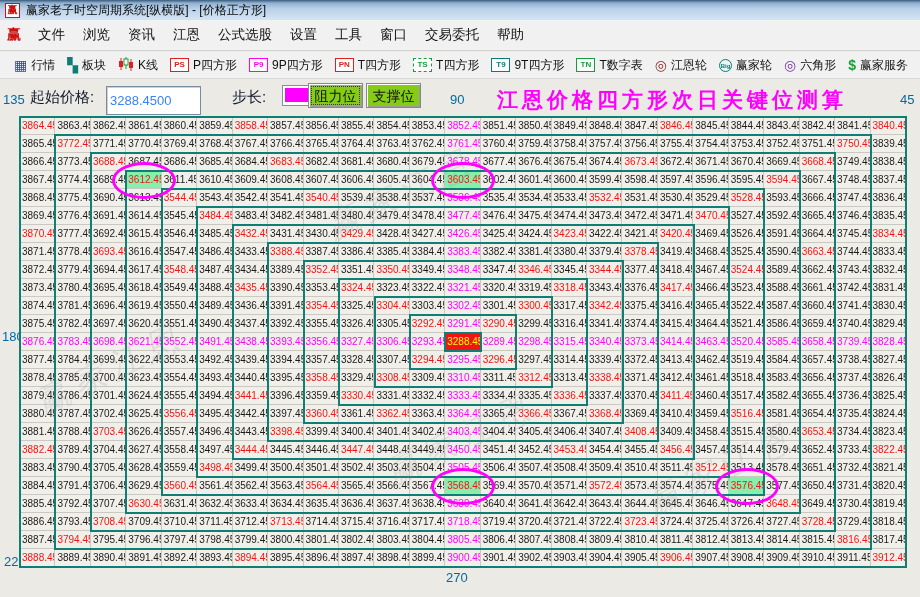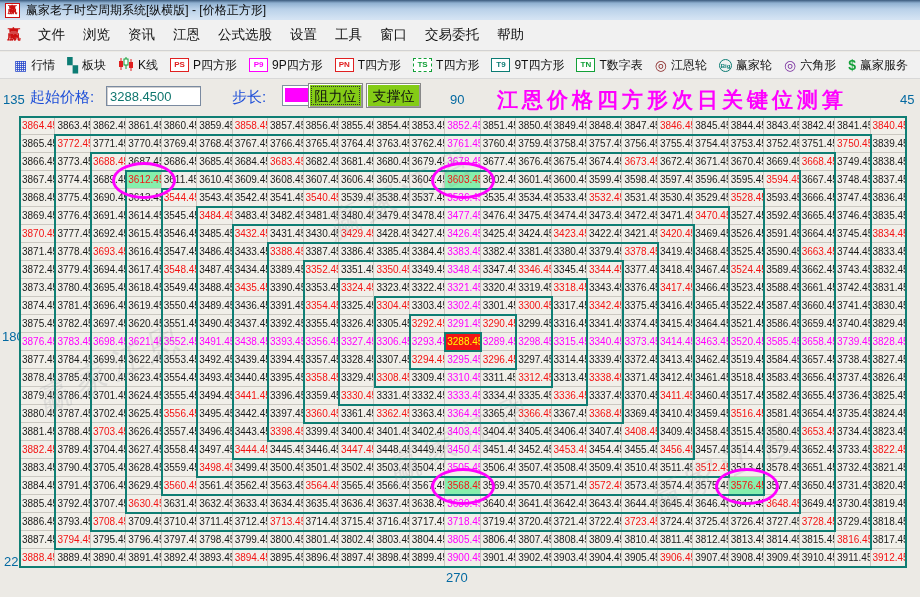--- a/index.html
+++ b/index.html
@@ -20,25 +20,25 @@
   .toolbar{position:absolute;left:0;top:52px;right:0;height:27px;background:#f1f1f1;
     border-bottom:1px solid #d8d8d8;display:flex;align-items:center;padding-left:8px;box-sizing:border-box;}
   .tb{display:flex;align-items:center;gap:4px;padding:2px 6px;font-size:12px;color:#111;white-space:nowrap;}
   .ic-glyph{font-size:14px;line-height:1;}
   .ic-badge{display:inline-block;width:17px;height:12px;background:#fff;border-width:1px;border-style:solid;
     font-size:8px;font-weight:bold;line-height:12px;text-align:center;}
   .ic-big{display:inline-block;width:13px;height:13px;border:1.5px solid #0c7c74;border-radius:50%;
     font-size:6px;font-weight:bold;line-height:13px;text-align:center;box-sizing:border-box;}
   .ic-dollar{font-size:14px;font-weight:bold;}
   
-  .ctl-label{position:absolute;font-size:15px;color:#1d4ed8;}
+  .ctl-label{position:absolute;font-size:15px;color:#0f172a;}
   .angle{position:absolute;font-size:13px;color:#0369a1;}
-  .start-input{position:absolute;left:106px;top:86px;width:95px;height:20px;background:#fff;
+  .start-input{position:absolute;left:106px;top:86px;width:95px;height:29px;background:#fff;
     border:1px solid #7a8aa0;box-shadow:inset 1px 1px 0 #cfcfcf;font-family:"Liberation Sans",sans-serif;
-    font-size:13px;color:#0f766e;padding:0 3px;box-sizing:border-box;}
+    font-size:13px;color:#3b82f6;padding:0 3px;box-sizing:border-box;}
   .combo{position:absolute;left:282px;top:85px;width:78px;height:21px;background:#fff;border:1px solid #8090a0;box-sizing:border-box;}
   .combo-swatch{position:absolute;left:2px;top:2px;width:47px;height:14px;}
   .combo-arrow{position:absolute;right:1px;top:1px;width:17px;height:17px;background:#e9e9e9;border-left:1px solid #aaa;
     font-size:8px;color:#333;text-align:center;line-height:17px;}
   .btn{position:absolute;top:83px;width:55px;height:25px;background:#84cc16;border:1px solid #888;
     box-shadow:inset 1px 1px 0 #fff,inset -1px -1px 0 #9c9c9c;font-size:14px;color:#111;text-align:center;line-height:24px;box-sizing:border-box;}
   .btn.focused{outline:1px dotted #333;outline-offset:-4px;}
   .heading{position:absolute;left:497px;top:86px;font-size:21px;font-weight:bold;color:#ff00ff;letter-spacing:4px;white-space:nowrap;}
   
   .grid{position:absolute;left:20px;top:117px;width:887px;height:451px;background:#f1efe9;

